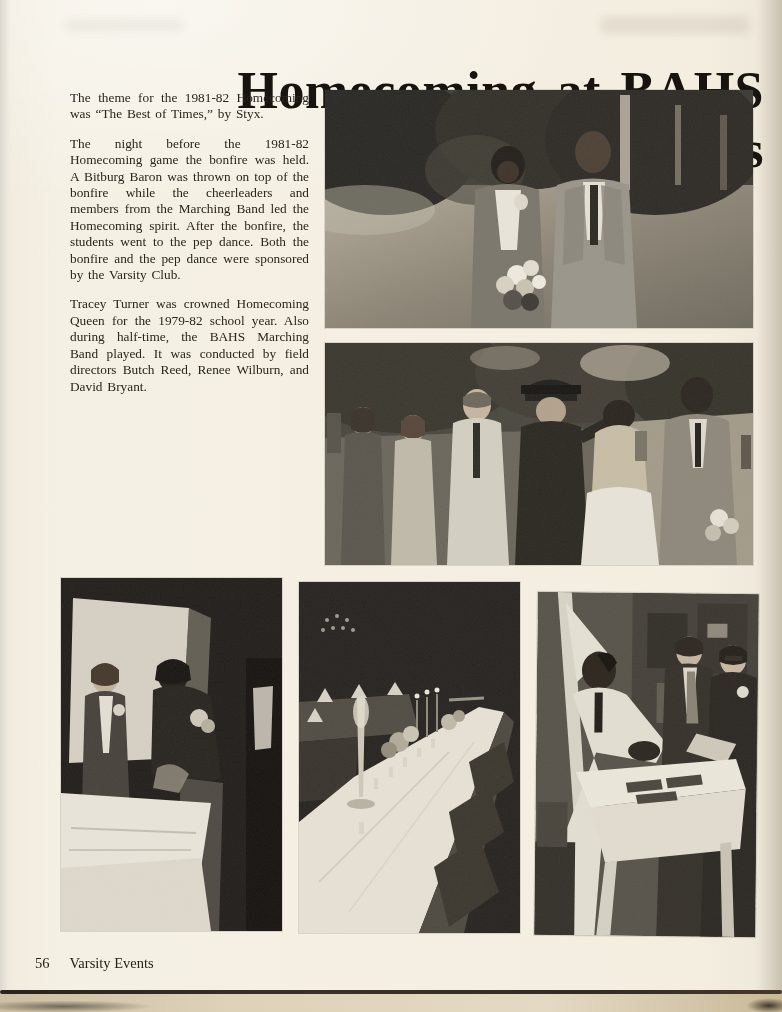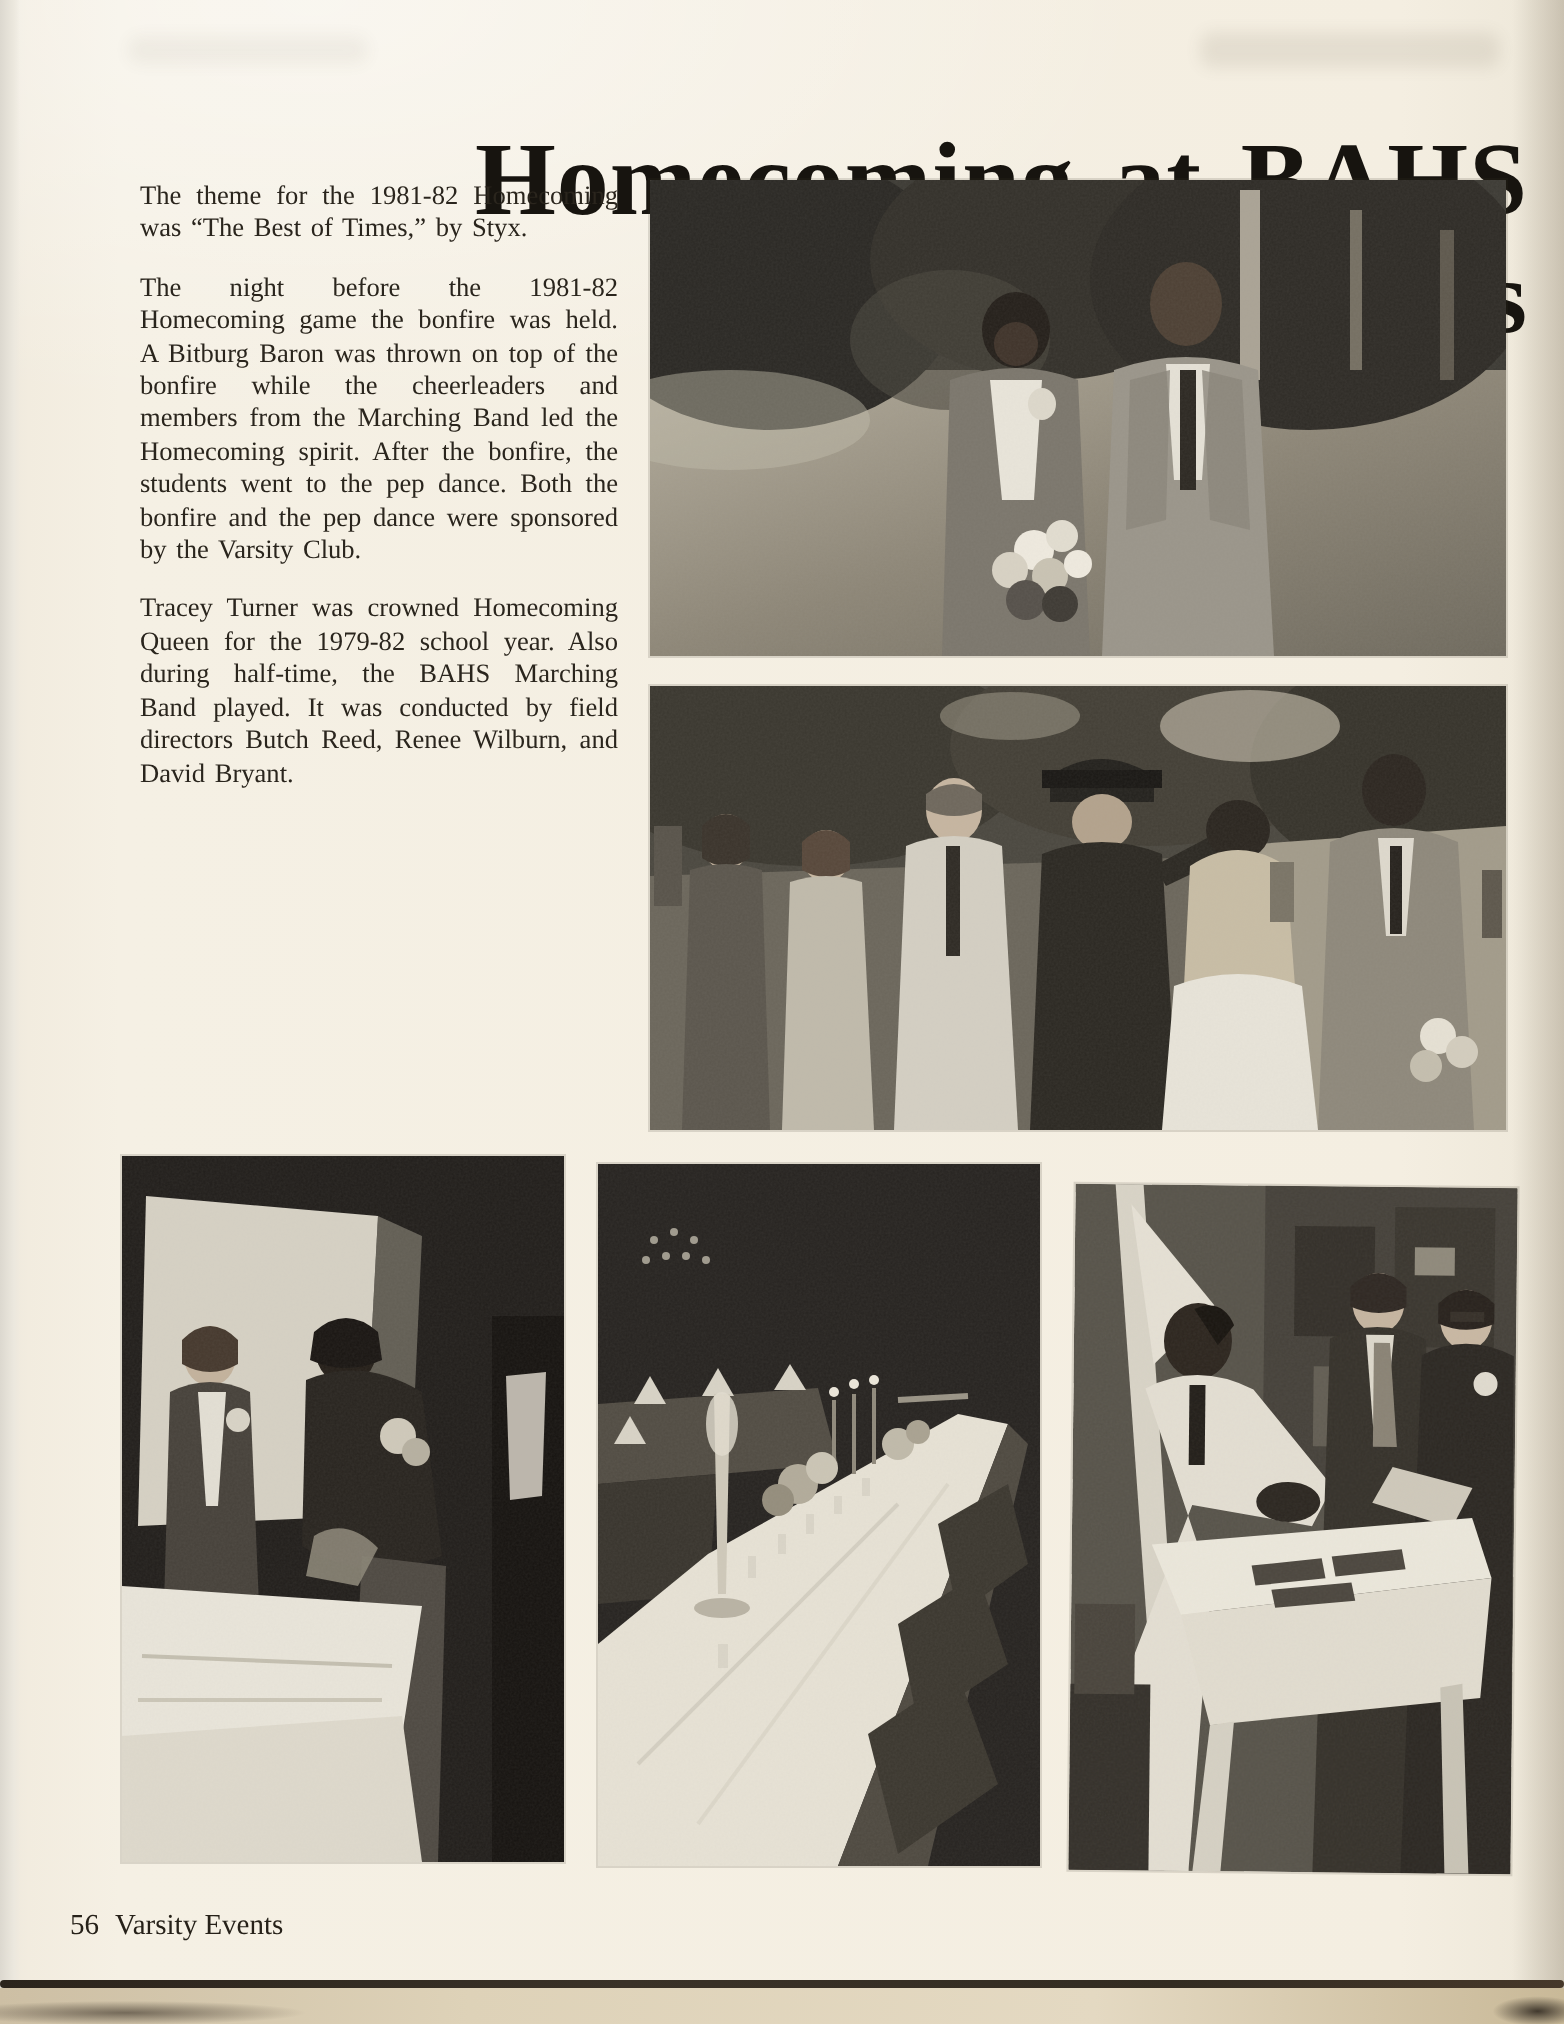--- a/index.html
+++ b/index.html
@@ -46,21 +46,21 @@
   .photo{position:absolute;box-shadow:0 0 0 1px rgba(60,52,40,.15);}
   .photo svg{display:block;width:100%;height:100%;}
   .ph1{left:325px;top:90px;width:428px;height:238px;}
   .ph2{left:325px;top:343px;width:428px;height:222px;}
   .ph3{left:61px;top:578px;width:221px;height:353px;}
   .ph4{left:299px;top:582px;width:221px;height:351px;}
   .ph5{left:536px;top:593px;width:221px;height:343px;transform:rotate(.6deg);}
 
   
   .footer{position:absolute;left:35px;top:955px;font-size:14.5px;color:#262119;}
-  .footer .num{margin-right:8px;}
+  .footer .num{margin-right:20px;}
 </style>
 </head>
 <body>
 
 <div class="page">
 
   <div class="edge-left"></div>
   <div class="edge-right-shadow"></div>
   <div class="ghost ghost-a"></div>
   <div class="ghost ghost-b"></div>

